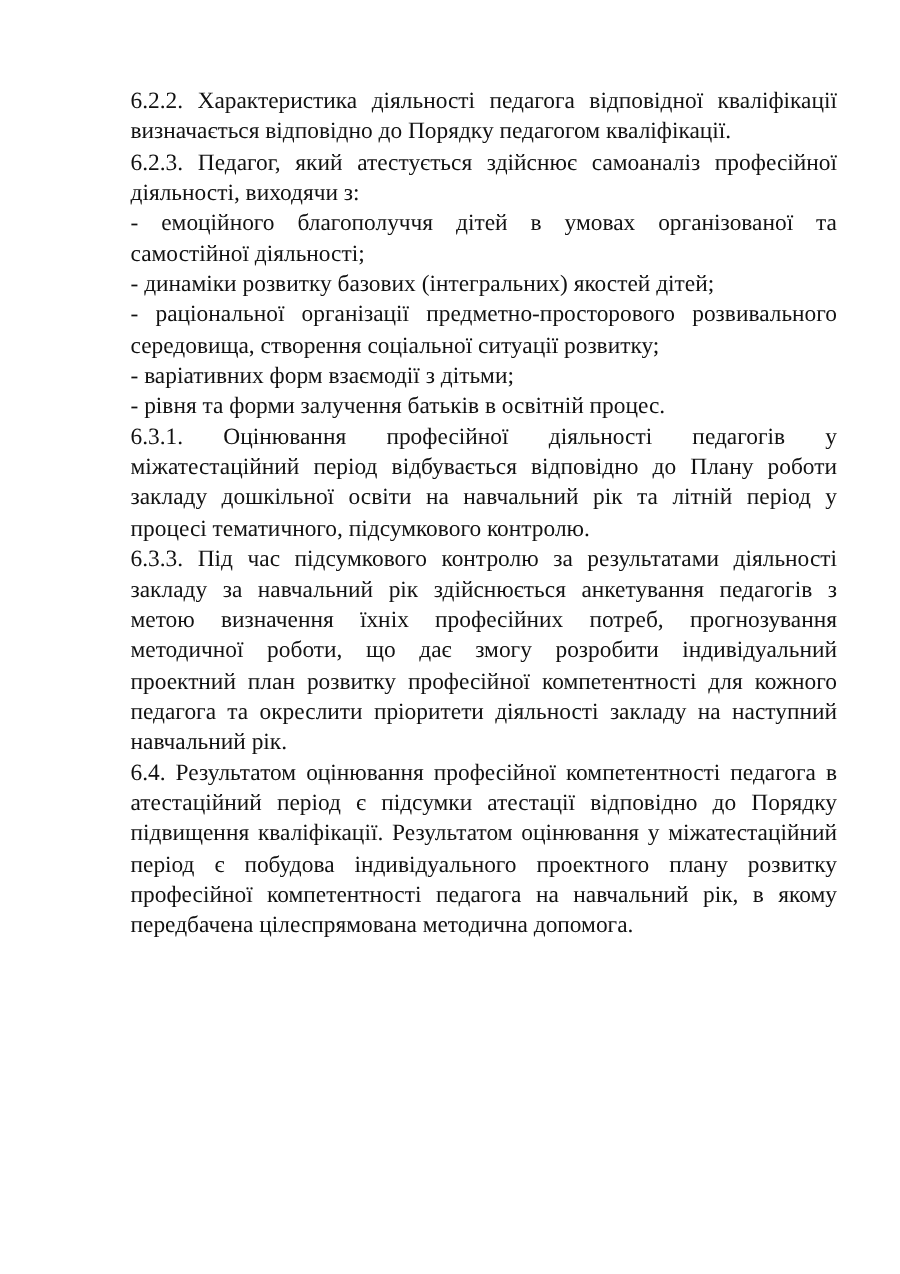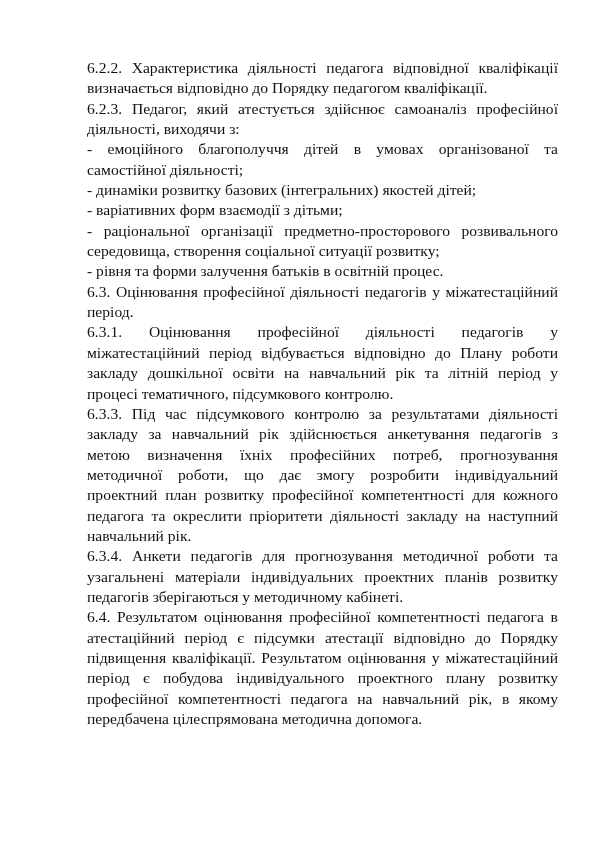--- a/index.html
+++ b/index.html
@@ -12,22 +12,20 @@
   .p { margin: 0; text-align: justify; }
 </style>
 </head>
 <body>
 
 <div class="page">
   <p class="p">6.2.2. Характеристика діяльності педагога відповідної кваліфікації визначається відповідно до Порядку педагогом кваліфікації.</p>
   <p class="p">6.2.3. Педагог, який атестується здійснює самоаналіз професійної діяльності, виходячи з:</p>
   <p class="p">- емоційного благополуччя дітей в умовах організованої та самостійної діяльності;</p>
   <p class="p">- динаміки розвитку базових (інтегральних) якостей дітей;</p>
+  <p class="p">- раціональної організації предметно-просторового розвивального середовища, створення соціальної ситуації розвитку;</p>
   <p class="p">- варіативних форм взаємодії з дітьми;</p>
-  <p class="p">- раціональної організації предметно-просторового розвивального середовища, створення соціальної ситуації розвитку;</p>
   <p class="p">- рівня та форми залучення батьків в освітній процес.</p>
-  <p class="p">6.3. Оцінювання професійної діяльності педагогів у міжатестаційний період.</p>
   <p class="p">6.3.1. Оцінювання професійної діяльності педагогів у міжатестаційний період відбувається відповідно до Плану роботи закладу дошкільної освіти на навчальний рік та літній період у процесі тематичного, підсумкового контролю.</p>
   <p class="p">6.3.3. Під час підсумкового контролю за результатами діяльності закладу за навчальний рік здійснюється анкетування педагогів з метою визначення їхніх професійних потреб, прогнозування методичної роботи, що дає змогу розробити індивідуальний проектний план розвитку професійної компетентності для кожного педагога та окреслити пріоритети діяльності закладу на наступний навчальний рік.</p>
-  <p class="p">6.3.4. Анкети педагогів для прогнозування методичної роботи та узагальнені матеріали індивідуальних проектних планів розвитку педагогів зберігаються у методичному кабінеті.</p>
   <p class="p">6.4. Результатом оцінювання професійної компетентності педагога в атестаційний період є підсумки атестації відповідно до Порядку підвищення кваліфікації. Результатом оцінювання у міжатестаційний період є побудова індивідуального проектного плану розвитку професійної компетентності педагога на навчальний рік, в якому передбачена цілеспрямована методична допомога.</p>
 
 </div>
 
 </body></html>

